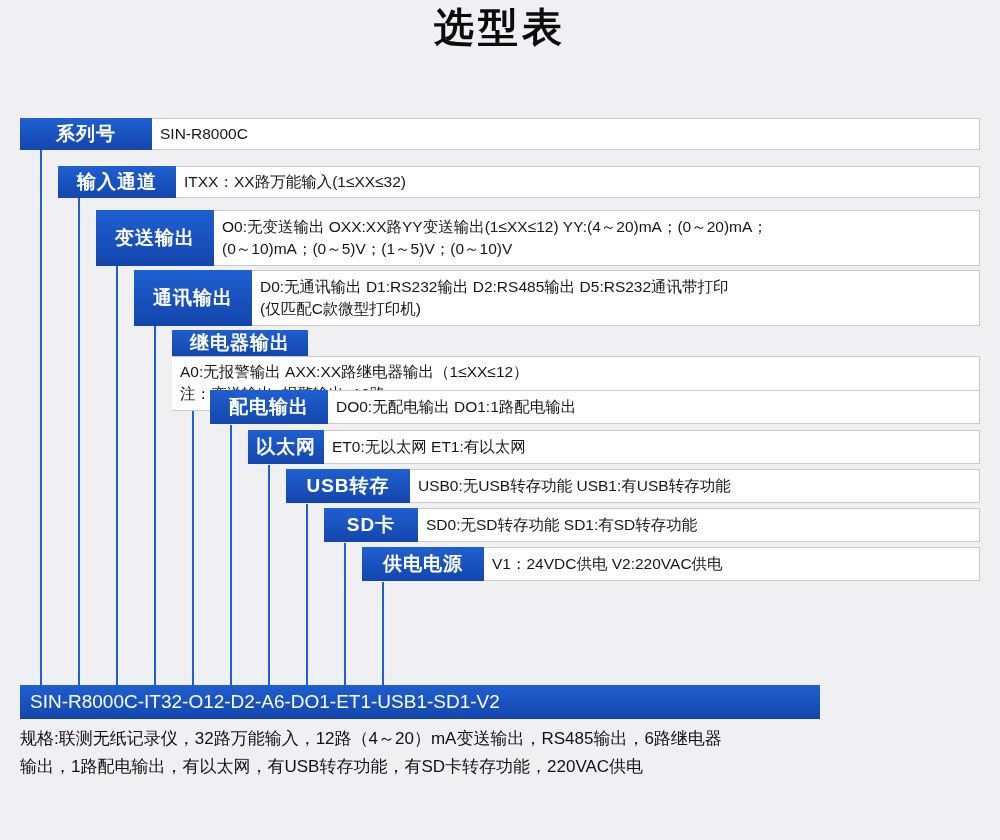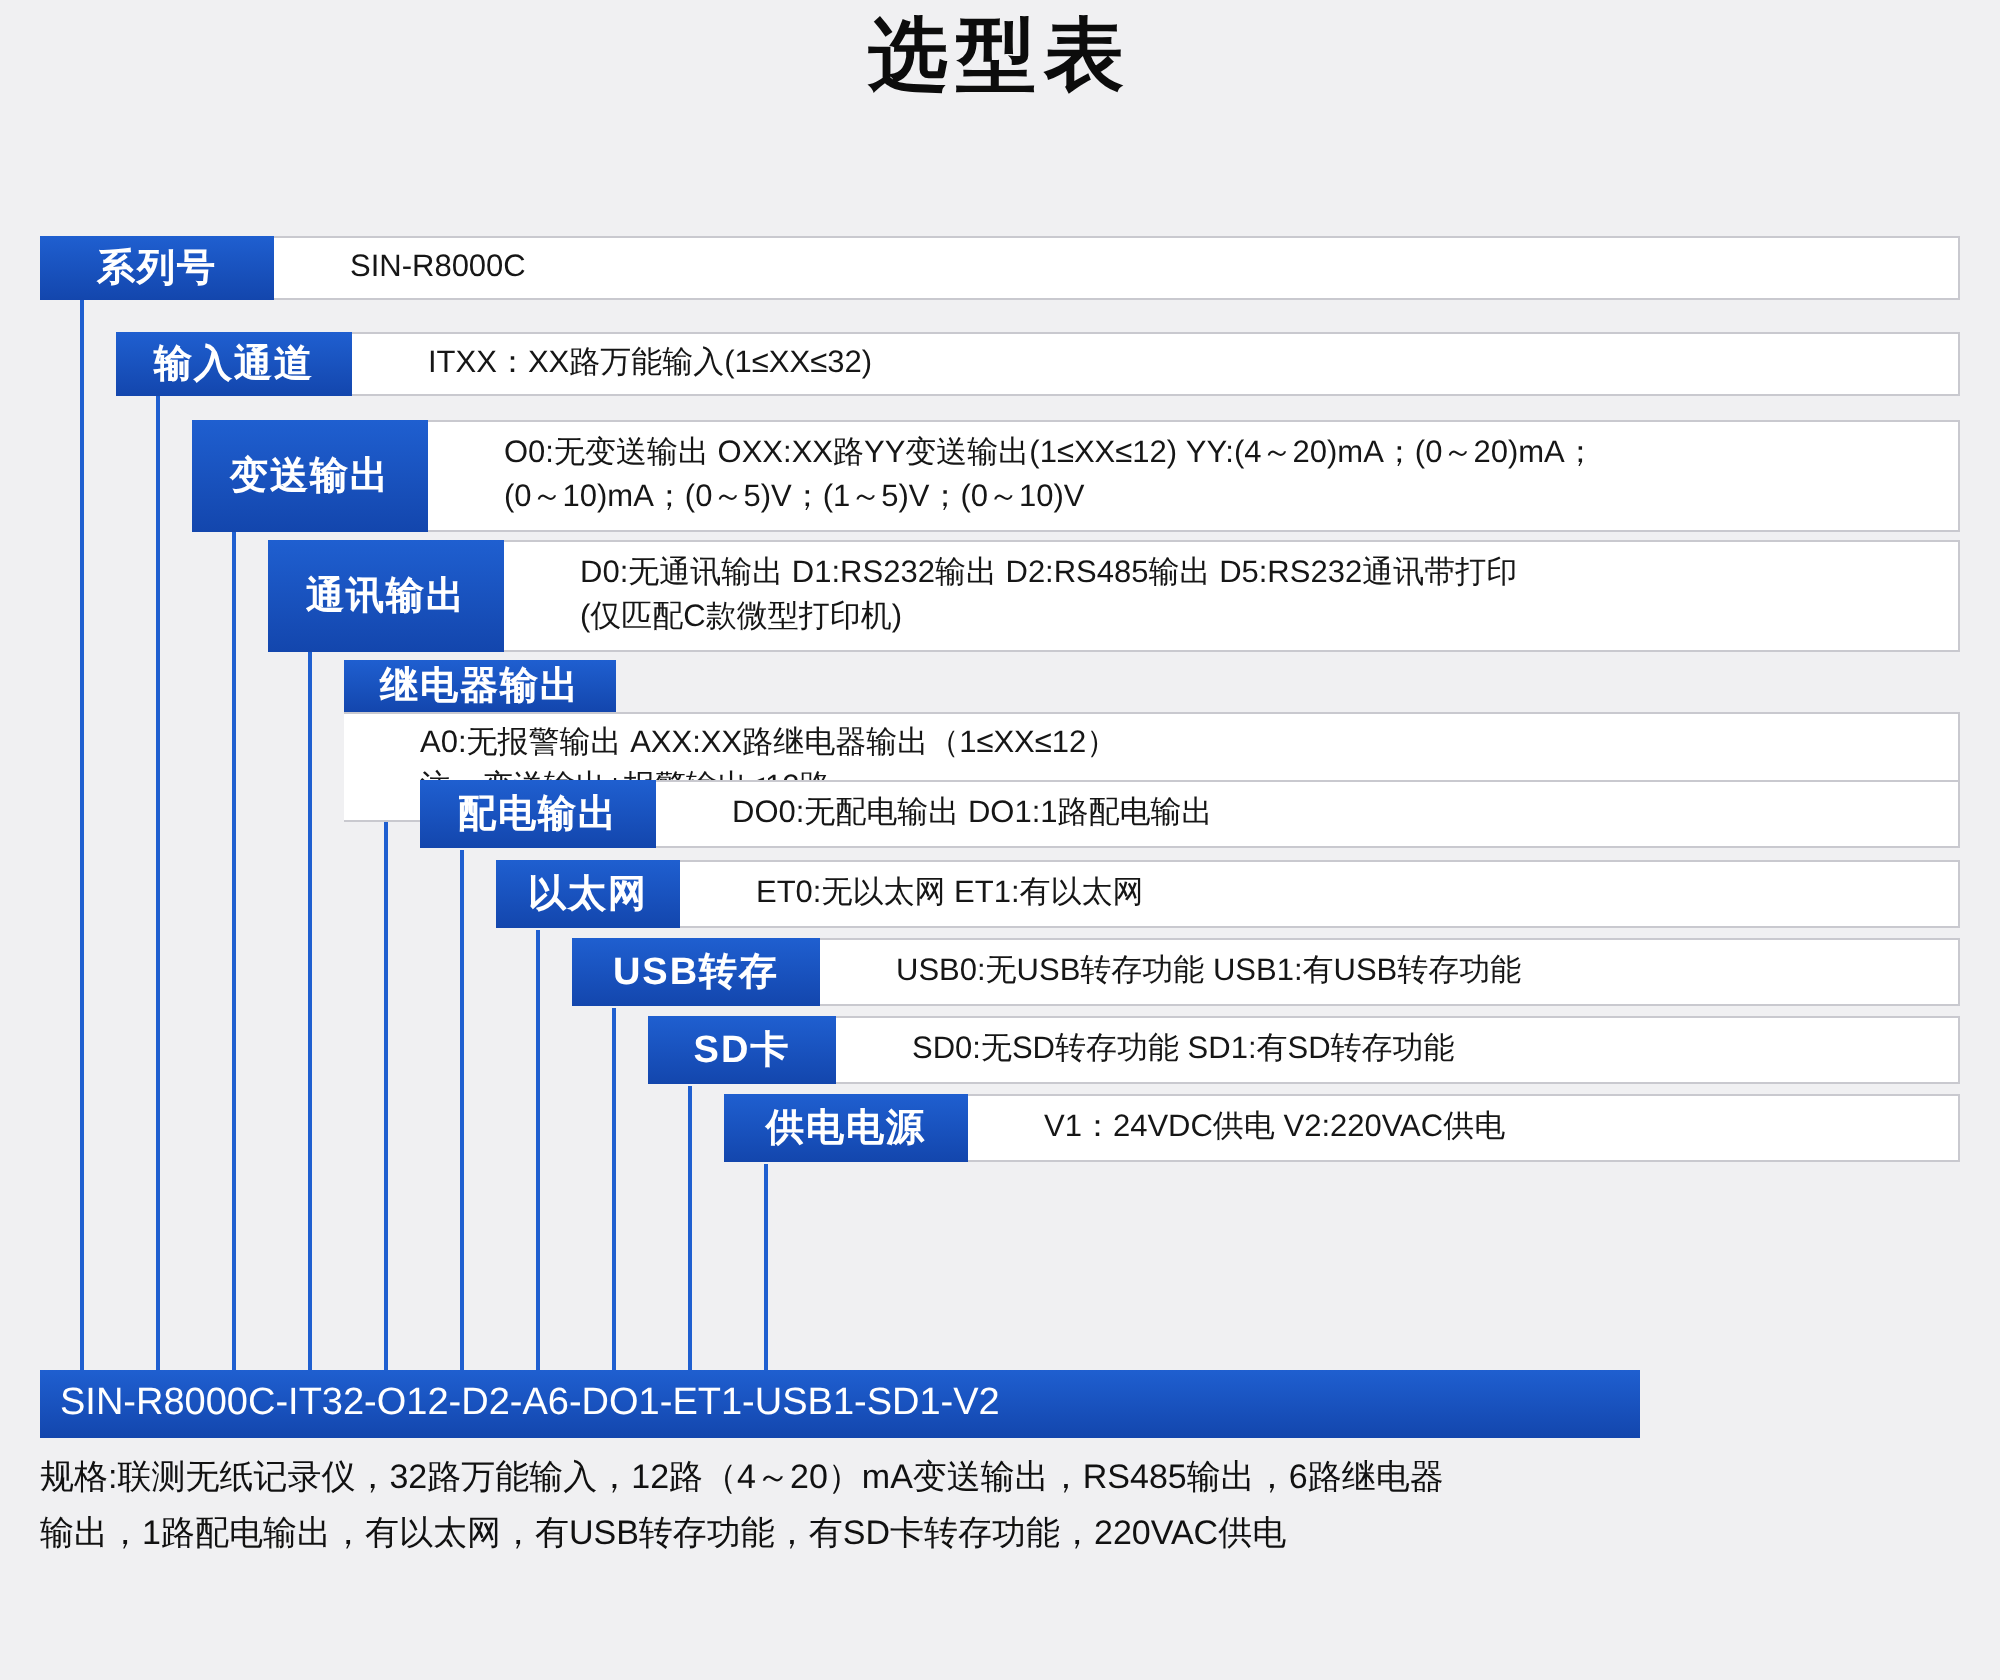--- a/index.html
+++ b/index.html
@@ -54,21 +54,21 @@
     border-left: none;
     box-sizing: border-box;
     display: flex;
     align-items: center;
     font-size: 15.5px;
     line-height: 1.45;
     padding: 4px 8px;
     color: #161616;
     flex: 1 1 auto;
   }
-  .value span.v-inner { display: block; margin-left: 30px; }
+  .value span.v-inner { display: block; }
 
   
   .conn {
     position: absolute;
     border-left: 2px solid #1f5fd0;
     border-bottom: 2px solid #1f5fd0;
     box-sizing: border-box;
   }
 
   
@@ -109,21 +109,21 @@
   <div class="conn" style="left:116px; top:258px; width:12px; height:434px;"></div>
   <div class="conn" style="left:154px; top:318px; width:12px; height:374px;"></div>
   <div class="conn" style="left:192px; top:378px; width:12px; height:314px;"></div>
   <div class="conn" style="left:230px; top:425px; width:12px; height:267px;"></div>
   <div class="conn" style="left:268px; top:465px; width:12px; height:227px;"></div>
   <div class="conn" style="left:306px; top:504px; width:12px; height:188px;"></div>
   <div class="conn" style="left:344px; top:543px; width:12px; height:149px;"></div>
   <div class="conn" style="left:382px; top:582px; width:12px; height:110px;"></div>
 
   <div class="row" style="left:20px; top:118px; width:960px; height:32px;">
-    <div class="label" style="width:117px;">系列号</div>
+    <div class="label" style="width:132px;">系列号</div>
     <div class="value">
       <span class="v-inner">SIN-R8000C</span>
     </div>
   </div>
 
   <div class="row" style="left:58px; top:166px; width:922px; height:32px;">
     <div class="label" style="width:118px;">输入通道</div>
     <div class="value">
       <span class="v-inner">ITXX：XX路万能输入(1≤XX≤32)</span>
     </div>
@@ -160,21 +160,21 @@
   </div>
 
   <div class="row" style="left:210px; top:390px; width:770px; height:34px;border-radius:11px;">
     <div class="label" style="width:118px;">配电输出</div>
     <div class="value">
       <span class="v-inner">DO0:无配电输出 DO1:1路配电输出</span>
     </div>
   </div>
 
   <div class="row" style="left:248px; top:430px; width:732px; height:34px;">
-    <div class="label" style="width:92px;">以太网</div>
+    <div class="label" style="width:76px;">以太网</div>
     <div class="value">
       <span class="v-inner">ET0:无以太网 ET1:有以太网</span>
     </div>
   </div>
 
   <div class="row" style="left:286px; top:469px; width:694px; height:34px;justify-content:center;">
     <div class="label" style="width:124px;">USB转存</div>
     <div class="value">
       <span class="v-inner">USB0:无USB转存功能 USB1:有USB转存功能</span>
     </div>

